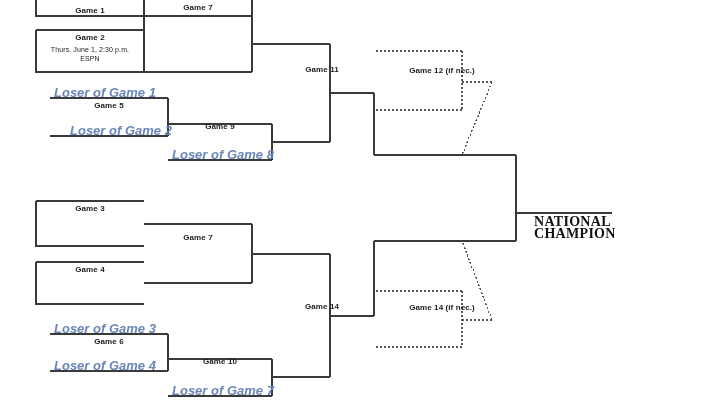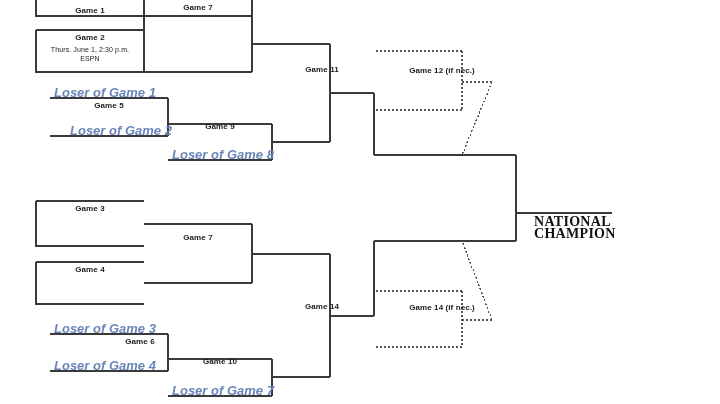--- a/index.html
+++ b/index.html
@@ -180,21 +180,21 @@
   <div class="lbl ctr" style="left:198px; top:3px;">Game 7</div>
 
   <div class="lbl ctr" style="left:198px; top:233px;">Game 7</div>
 
   <div class="lbl ctr" style="left:322px; top:65px;">Game 11</div>
 
   <div class="lbl ctr" style="left:322px; top:302px;">Game 14</div>
 
   <div class="lbl ctr" style="left:109px; top:101px;">Game 5</div>
 
-  <div class="lbl ctr" style="left:109px; top:337px;margin-left:31px;">Game 6</div>
+  <div class="lbl ctr" style="left:109px; top:337px;">Game 6</div>
 
   <div class="lbl ctr" style="left:220px; top:122px;">Game 9</div>
 
   <div class="lbl ctr" style="left:220px; top:357px;">Game 10</div>
 
   <div class="loser" style="left:54px; top:88px;">Loser of Game 1</div>
 
   <div class="loser" style="left:70px; top:126px;">Loser of Game 2</div>
 
   <div class="loser" style="left:172px; top:150px;">Loser of Game 8</div>

